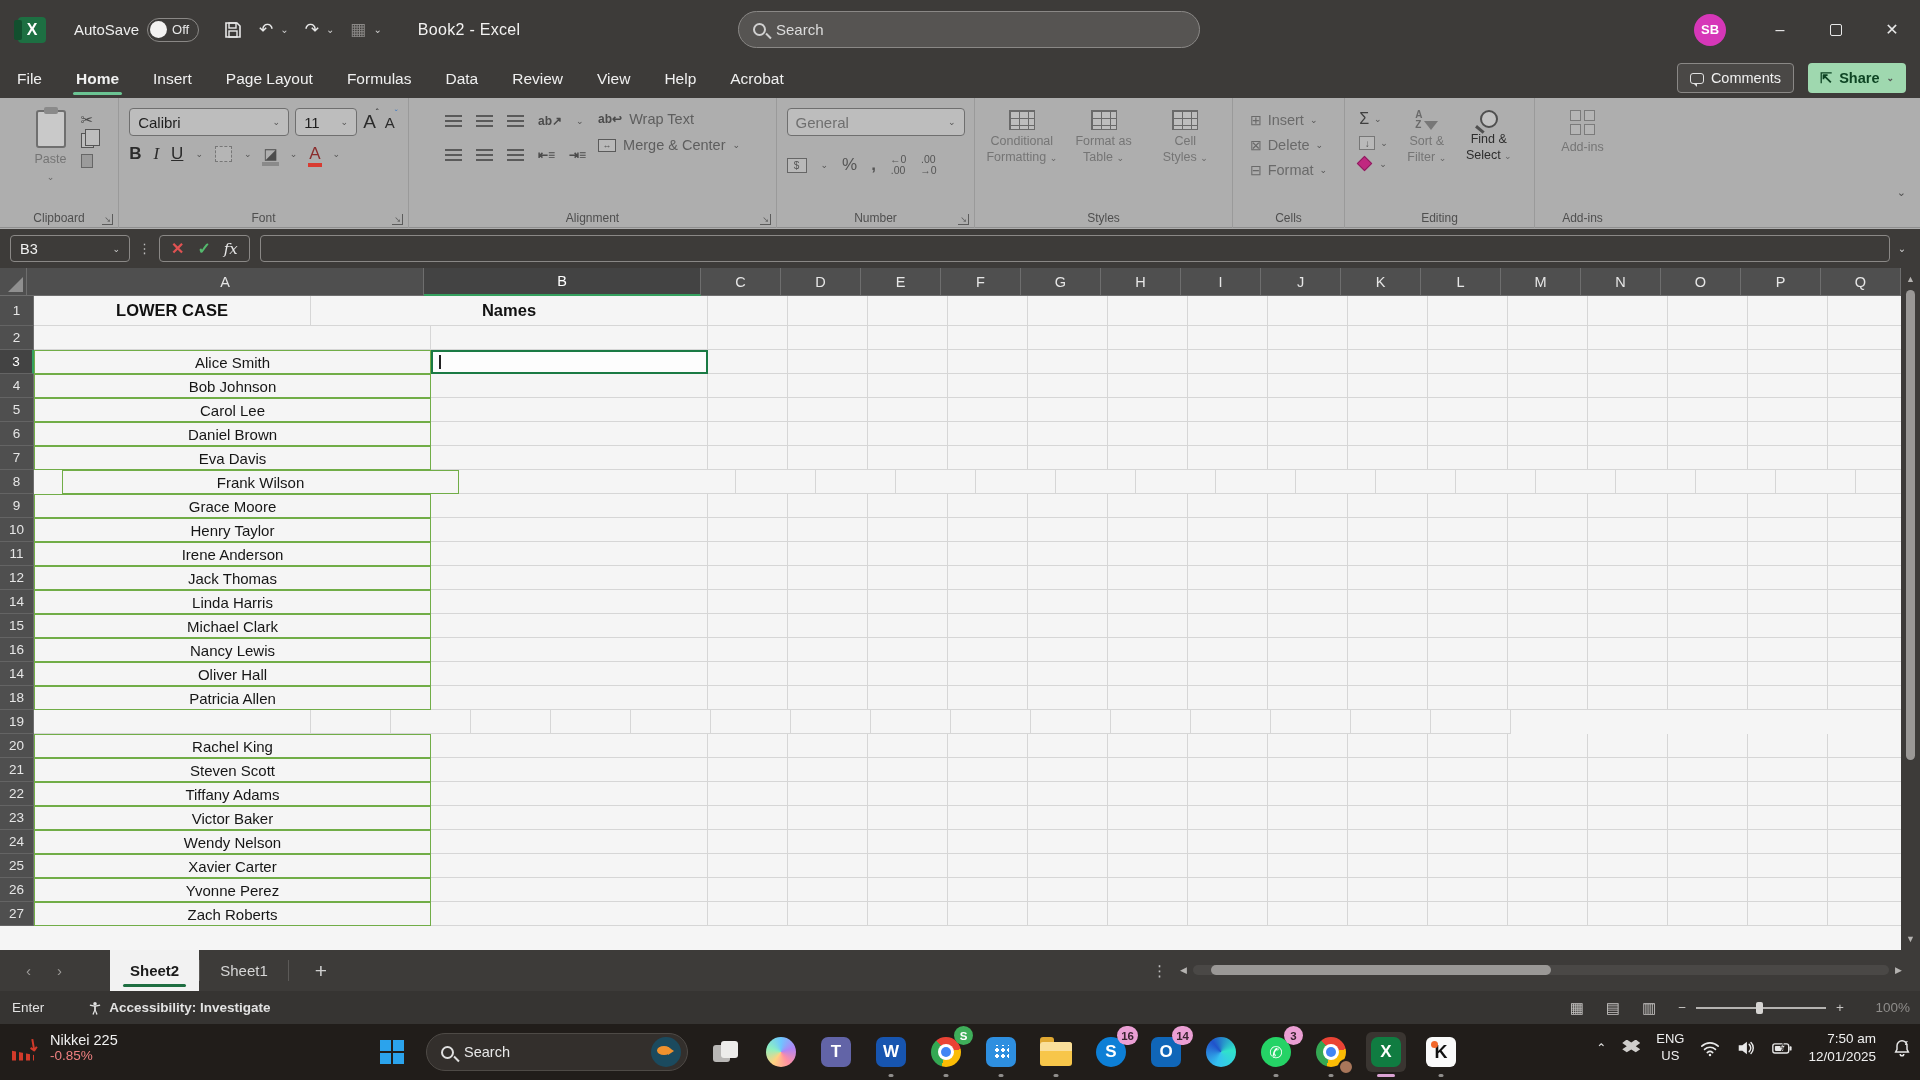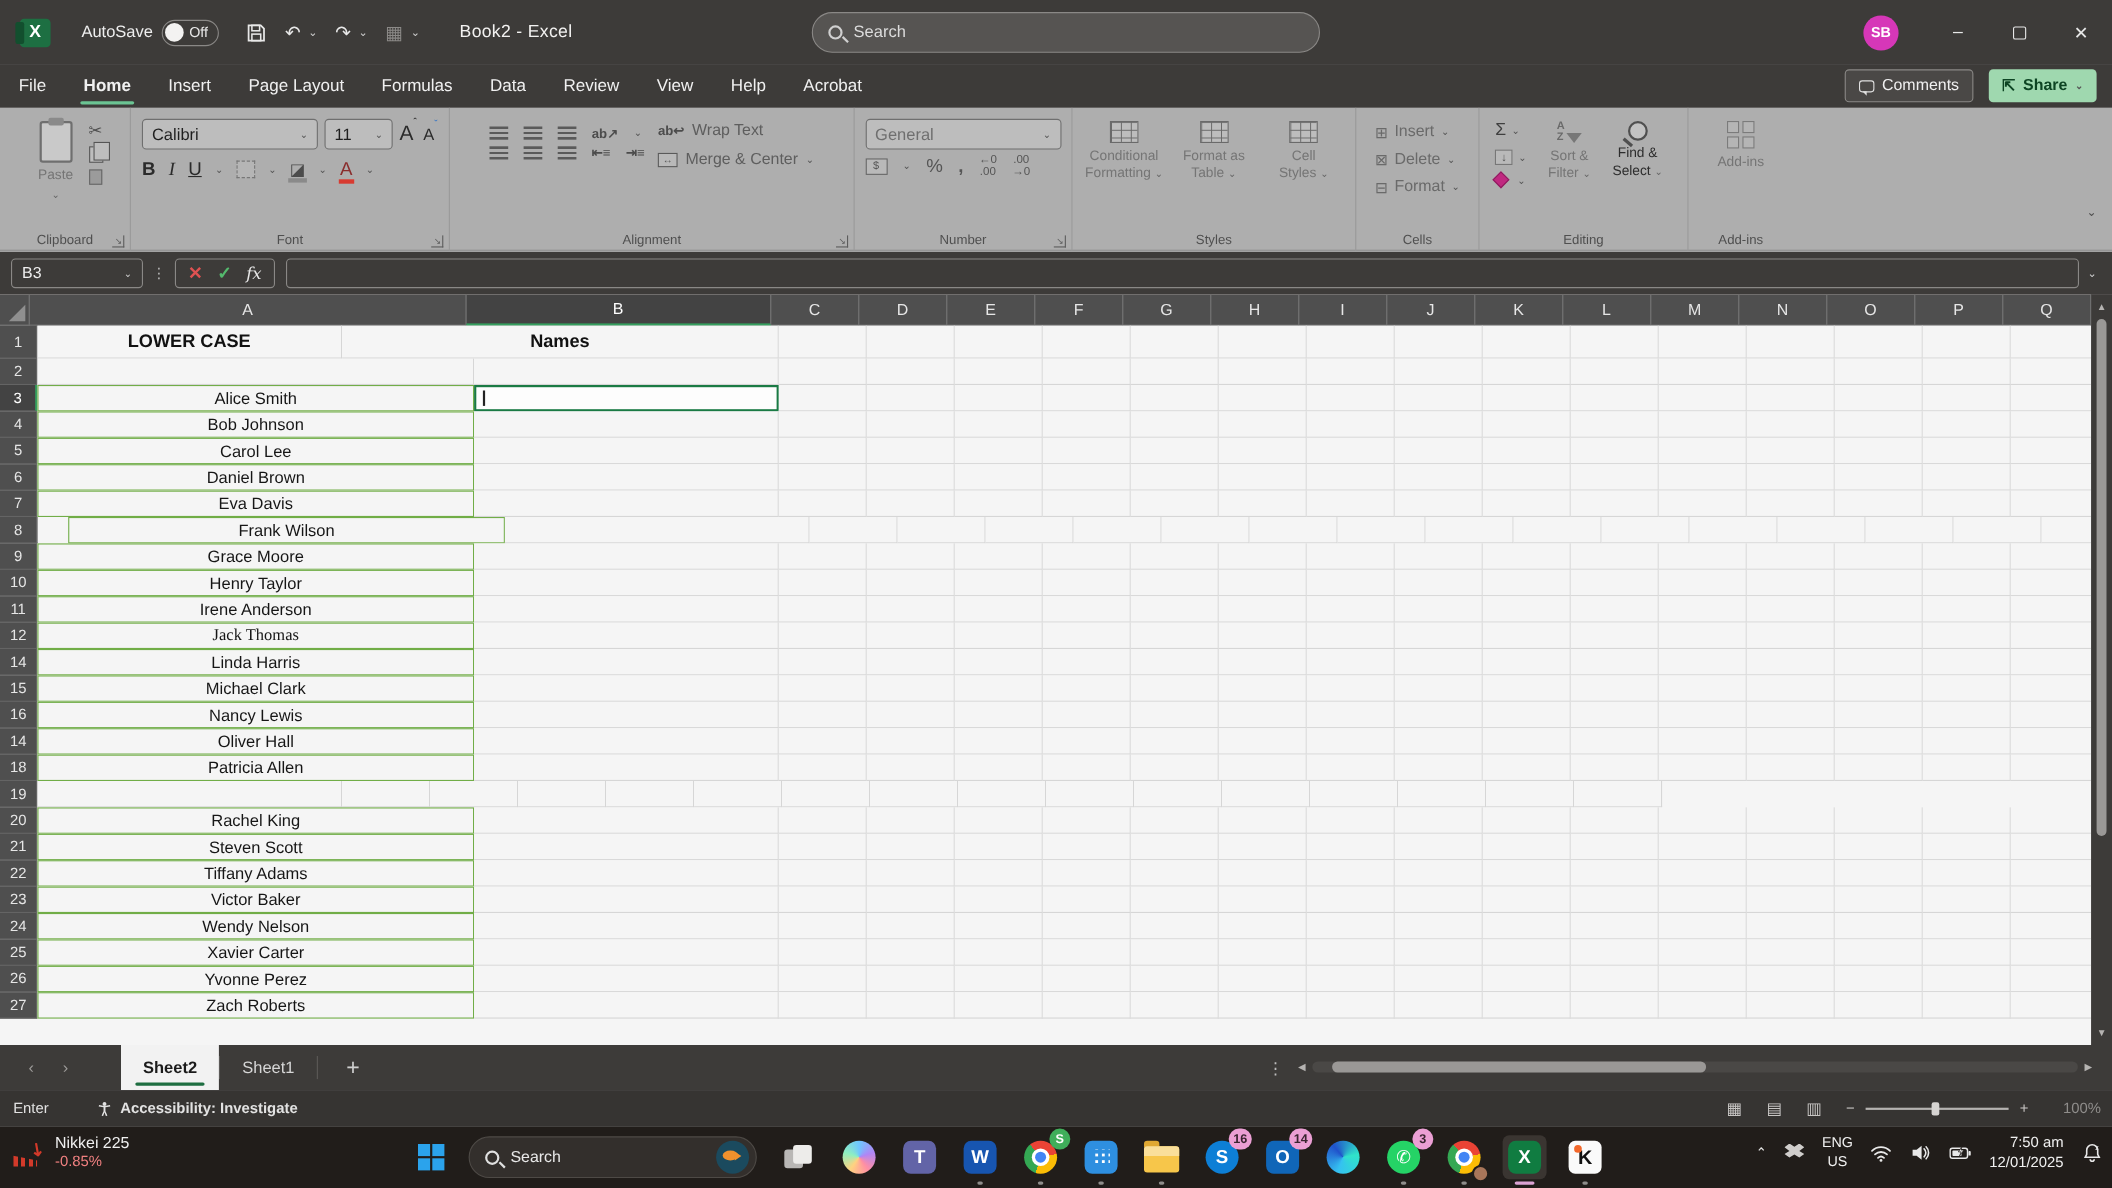--- a/index.html
+++ b/index.html
@@ -66,29 +66,29 @@
   .font-row2 { display:flex; gap:12px; align-items:center; font-size:17px; color:#2b2b2b; }
   .fsz { position:relative; font-size:19px; color:#2b2b2b; }
   .fsz sup { font-size:9px; position:relative; top:-6px; }
   .u-ul { text-decoration:underline; }
   .italic { font-style:italic; font-family:"Liberation Serif", serif; }
   .redbar { position:relative; }
   .redbar::after { content:""; position:absolute; left:-1px; right:-1px; bottom:-3px; height:4px; background:#d83b31; }
   .graybar::after { content:""; position:absolute; left:-1px; right:-1px; bottom:-3px; height:4px; background:#8a8a8a; }
   .border-ic { width:17px; height:16px; border:1px dashed #777; background:#b5b5b5; }
 
-  .al-col { display:flex; flex-direction:column; gap:4px; padding-top:8px; }
+  .al-col { display:flex; flex-direction:column; gap:20px; padding-top:8px; }
   .al-row { display:flex; gap:14px; align-items:center; }
   .lines { width:17px; height:12px; background:repeating-linear-gradient(to bottom,#5a5a5a 0 2px,transparent 2px 5px); }
   .al-right { display:flex; flex-direction:column; gap:10px; margin-left:12px; padding-top:5px; }
   .al-item { display:flex; align-items:center; gap:7px; font-size:14.5px; color:#5e5e5e; }
   .ab-ic { font-size:12px; color:#4c4c4c; font-weight:bold; }
   .merge-ic { width:18px; height:13px; border:1.5px solid #5a5a5a; background:#b9b9b9; display:flex; align-items:center; justify-content:center; font-size:9px; color:#555; }
 
-  .num-grid { display:flex; flex-direction:column; gap:4px; padding-top:2px; width:178px; }
+  .num-grid { display:flex; flex-direction:column; gap:18px; padding-top:2px; width:178px; }
   .num-row2 { display:flex; gap:14px; align-items:center; color:#555; font-size:17px; }
   .acct-ic { width:20px; height:15px; border:1px solid #666; font-size:10px; display:flex; align-items:center; justify-content:center; color:#555; background:#b9b9b9; }
   .deci { font-size:10.5px; line-height:1.05; color:#555; text-align:center; }
 
   .tbl-ic { width:26px; height:20px; border:1px solid #6a6a6a; background-image:linear-gradient(#6a6a6a 1px,transparent 1px),linear-gradient(90deg,#6a6a6a 1px,transparent 1px); background-size:9px 7px; background-color:#bdbdbd; }
   .cells-col { display:flex; flex-direction:column; gap:9px; padding-top:6px; }
   .cells-item { display:flex; align-items:center; gap:6px; font-size:14.5px; color:#6a6a6a; }
   .cells-item .g { font-size:14px; color:#6a6a6a; }
 
   .edit-left { display:flex; flex-direction:column; gap:8px; padding-top:4px; margin-right:8px; }
@@ -718,21 +718,21 @@
           <div class="gc" style="width: 80px;"></div>
           <div class="gc" style="width: 80px;"></div>
           <div class="gc" style="width: 80px;"></div>
           <div class="gc" style="width: 80px;"></div>
           <div class="gc" style="width: 80px;"></div>
           <div class="gc" style="width: 80px;"></div>
           <div class="gc" style="width: 80px;"></div>
         </div>
         <div class="grow" style="height: 24px;">
           <div class="rh">12</div>
-          <div class="gc green" style="width: 397px; font-family: Liberation Serif, serif;">Jack Thomas</div>
+          <div class="gc green" style="width: 397px;">Jack Thomas</div>
           <div class="gc" style="width: 277px;"></div>
           <div class="gc" style="width: 80px;"></div>
           <div class="gc" style="width: 80px;"></div>
           <div class="gc" style="width: 80px;"></div>
           <div class="gc" style="width: 80px;"></div>
           <div class="gc" style="width: 80px;"></div>
           <div class="gc" style="width: 80px;"></div>
           <div class="gc" style="width: 80px;"></div>
           <div class="gc" style="width: 80px;"></div>
           <div class="gc" style="width: 80px;"></div>

